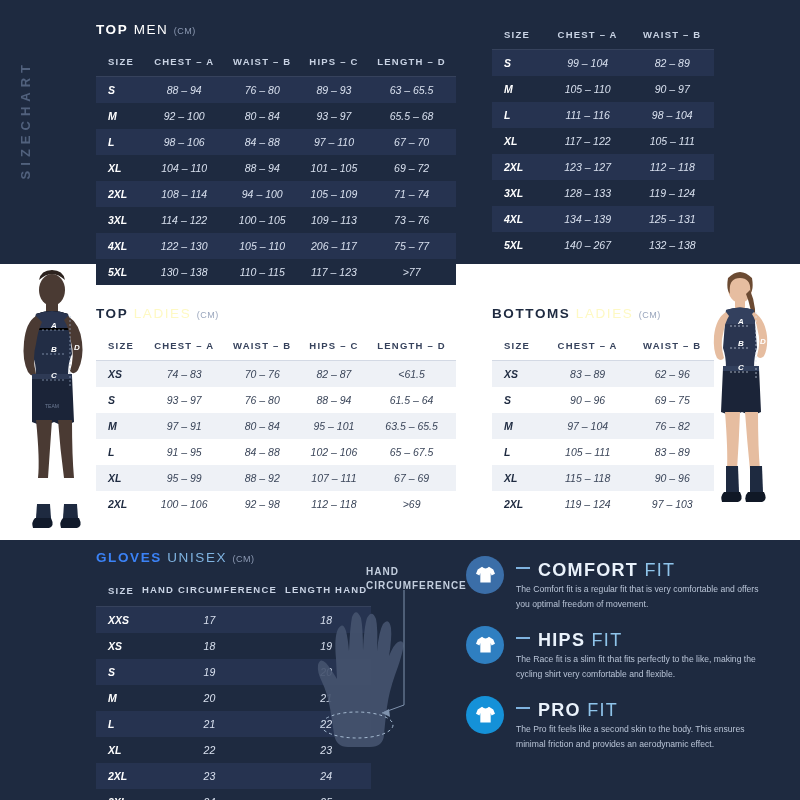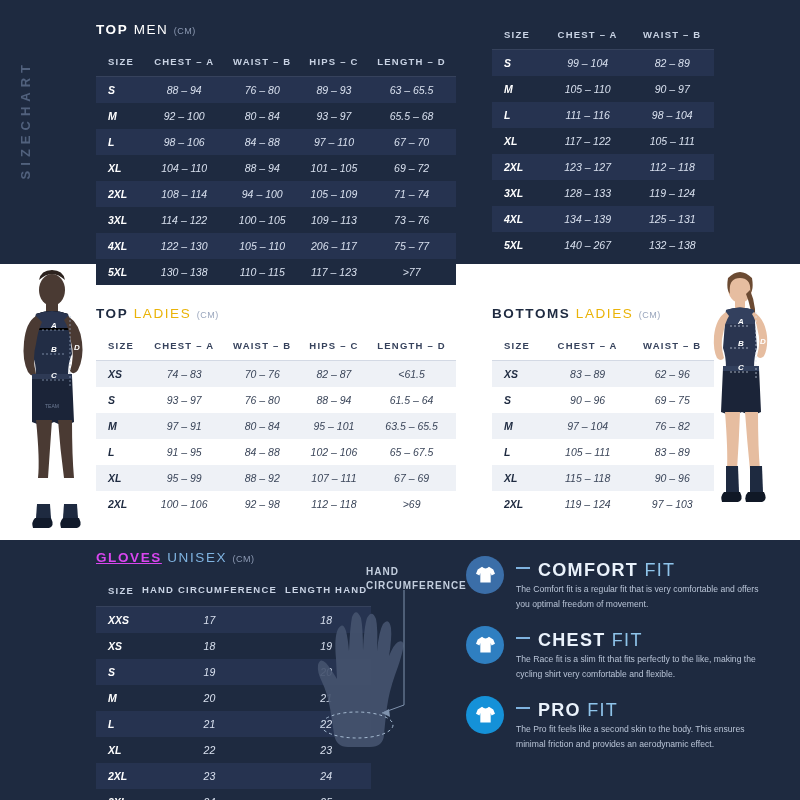--- a/index.html
+++ b/index.html
@@ -71,23 +71,23 @@
   
   .t-light th { color: #36425c; border-bottom: 1px solid #d3d9e4; }
   .t-light td { color: #3a4559; }
   .t-light tbody tr:nth-child(odd) { background: #eef1f6; }
   .t-light tbody tr:nth-child(even) { background: #ffffff; }
   .t-light td.lead { font-weight: 700; color: #1e2a40; }
 
   .title-dark { color: #ffffff; }
   .title-dark .u { color: #8d9ab3; }
   .title-light .b { color: #1e2a40; }
-  .title-light .n { color: #eab308; }
+  .title-light .n { color: #fef9c3; }
   .title-light .u { color: #9aa6bd; }
-  .title-blue .b { color: #d946ef; text-decoration: underline; }
+  .title-blue .b { color: #3b82f6; }
   .title-blue .n { color: #7fb3e0; }
 
   
   .figure { position: absolute; }
 
   
   .handlabel {
     position: absolute;
     font-size: 10px; font-weight: 700; letter-spacing: 1px;
     color: #c3cede; line-height: 1.35; text-align: left;
@@ -545,21 +545,21 @@
   </div>
 
   <div class="fitrow" style="left:466px; top:626px;">
     <div class="fit-ico mid">
       <svg width="21" height="19" viewBox="0 0 24 22">
         <path d="M8 1 L3 4 L1 9 l4 2 l1 -3 v11 h12 V8 l1 3 l4 -2 L21 4 L16 1 q-4 4 -8 0z" fill="#ffffff"></path>
       </svg>
     </div>
     <div class="fit-dash"></div>
     <div class="fit-head" style="left:72px">
-      <span class="b">CHEST</span>
+      <span class="b">HIPS</span>
       <span class="n">FIT</span>
     </div>
     <div class="fit-body">The Race fit is a slim fit that fits perfectly to the like, making the cycling shirt very comfortable and flexible.</div>
   </div>
 
   <div class="fitrow" style="left:466px; top:696px;">
     <div class="fit-ico pro">
       <svg width="21" height="19" viewBox="0 0 24 22">
         <path d="M8 1 L3 4 L1 9 l4 2 l1 -3 v11 h12 V8 l1 3 l4 -2 L21 4 L16 1 q-4 4 -8 0z" fill="#ffffff"></path>
       </svg>

